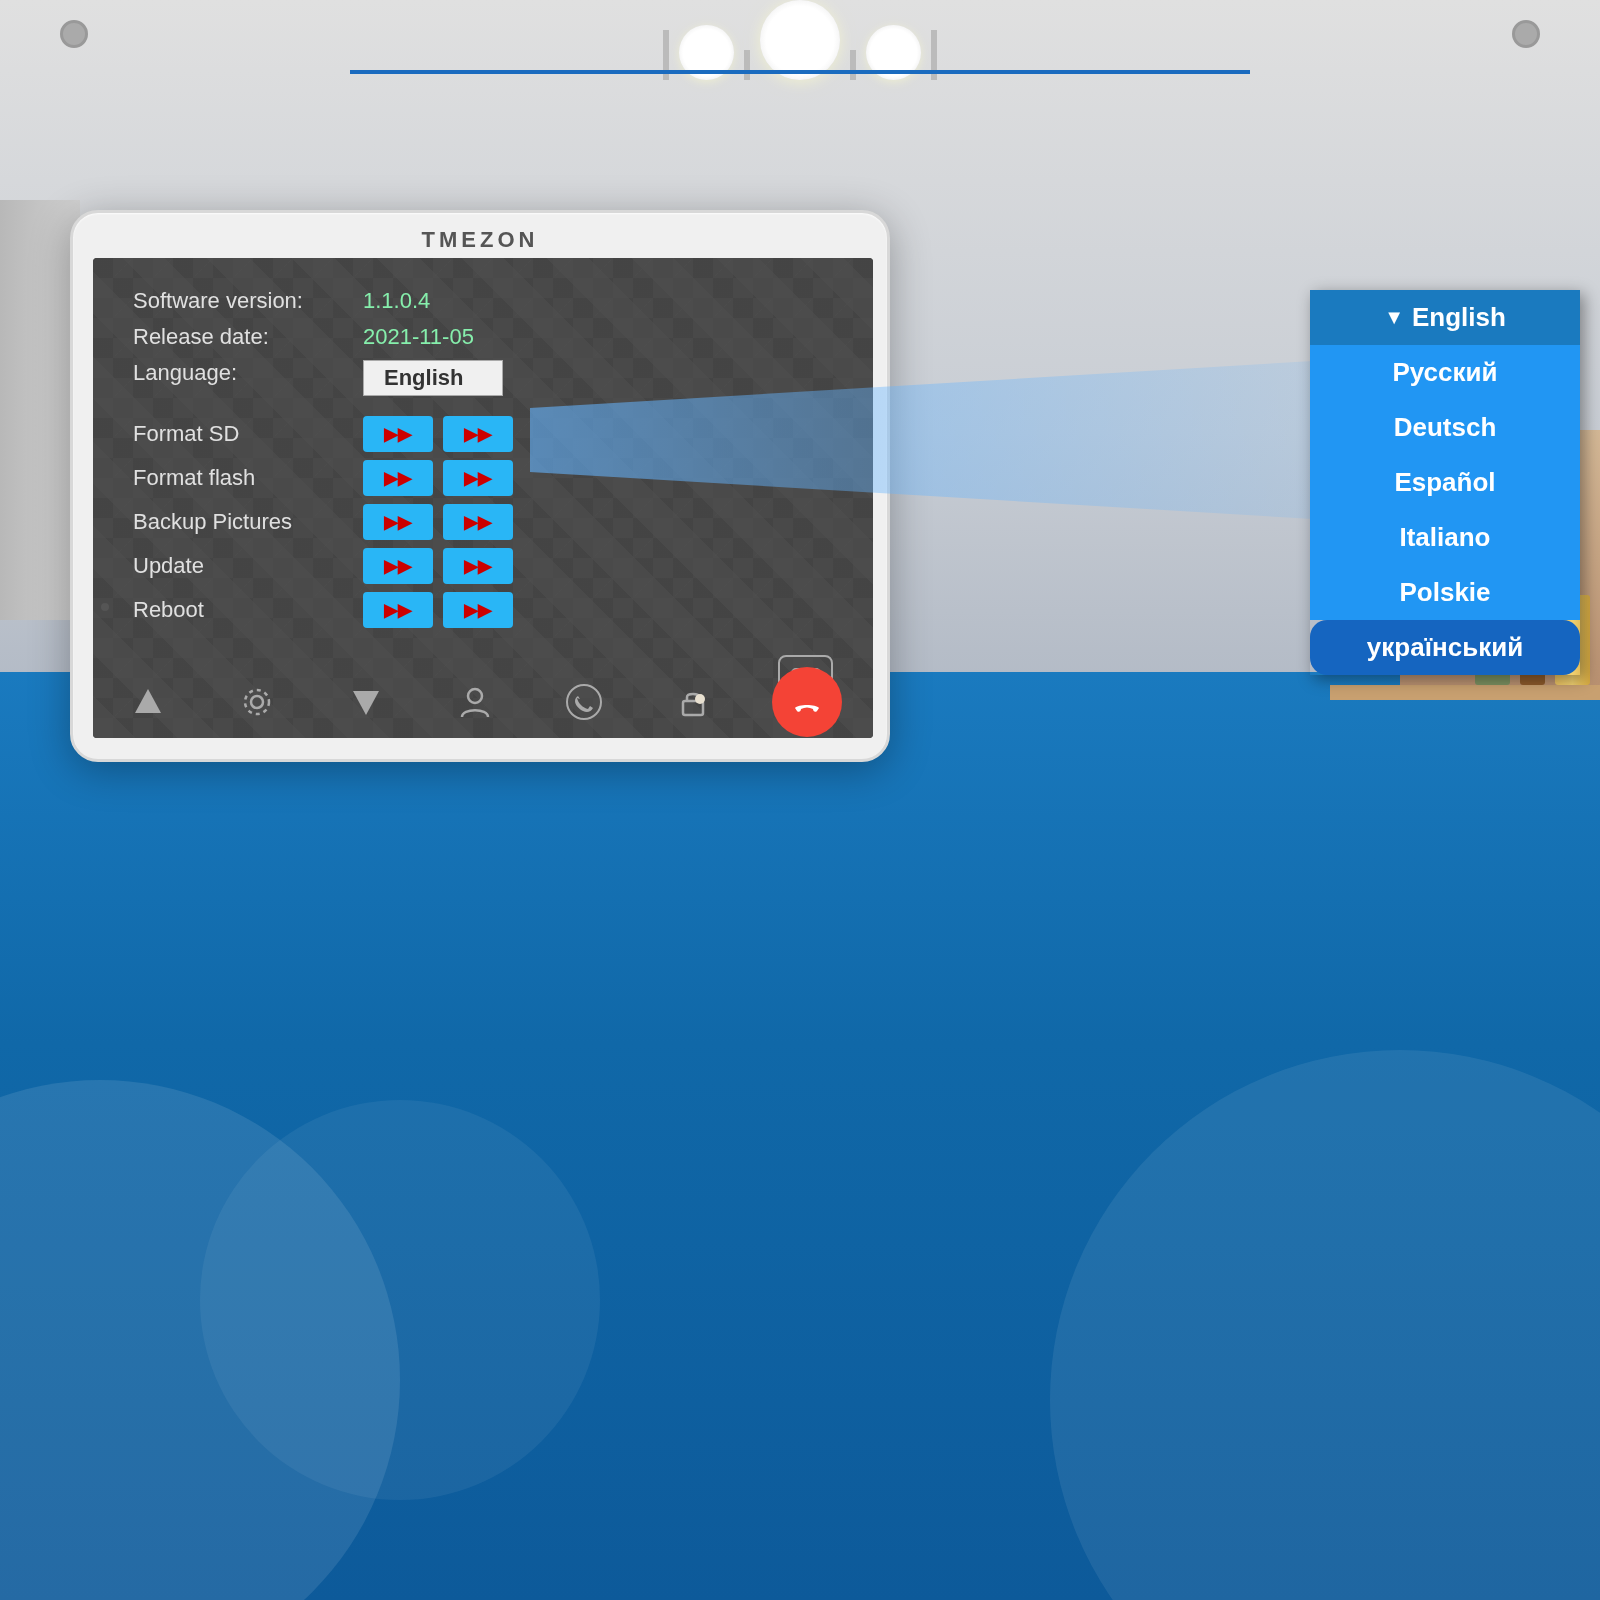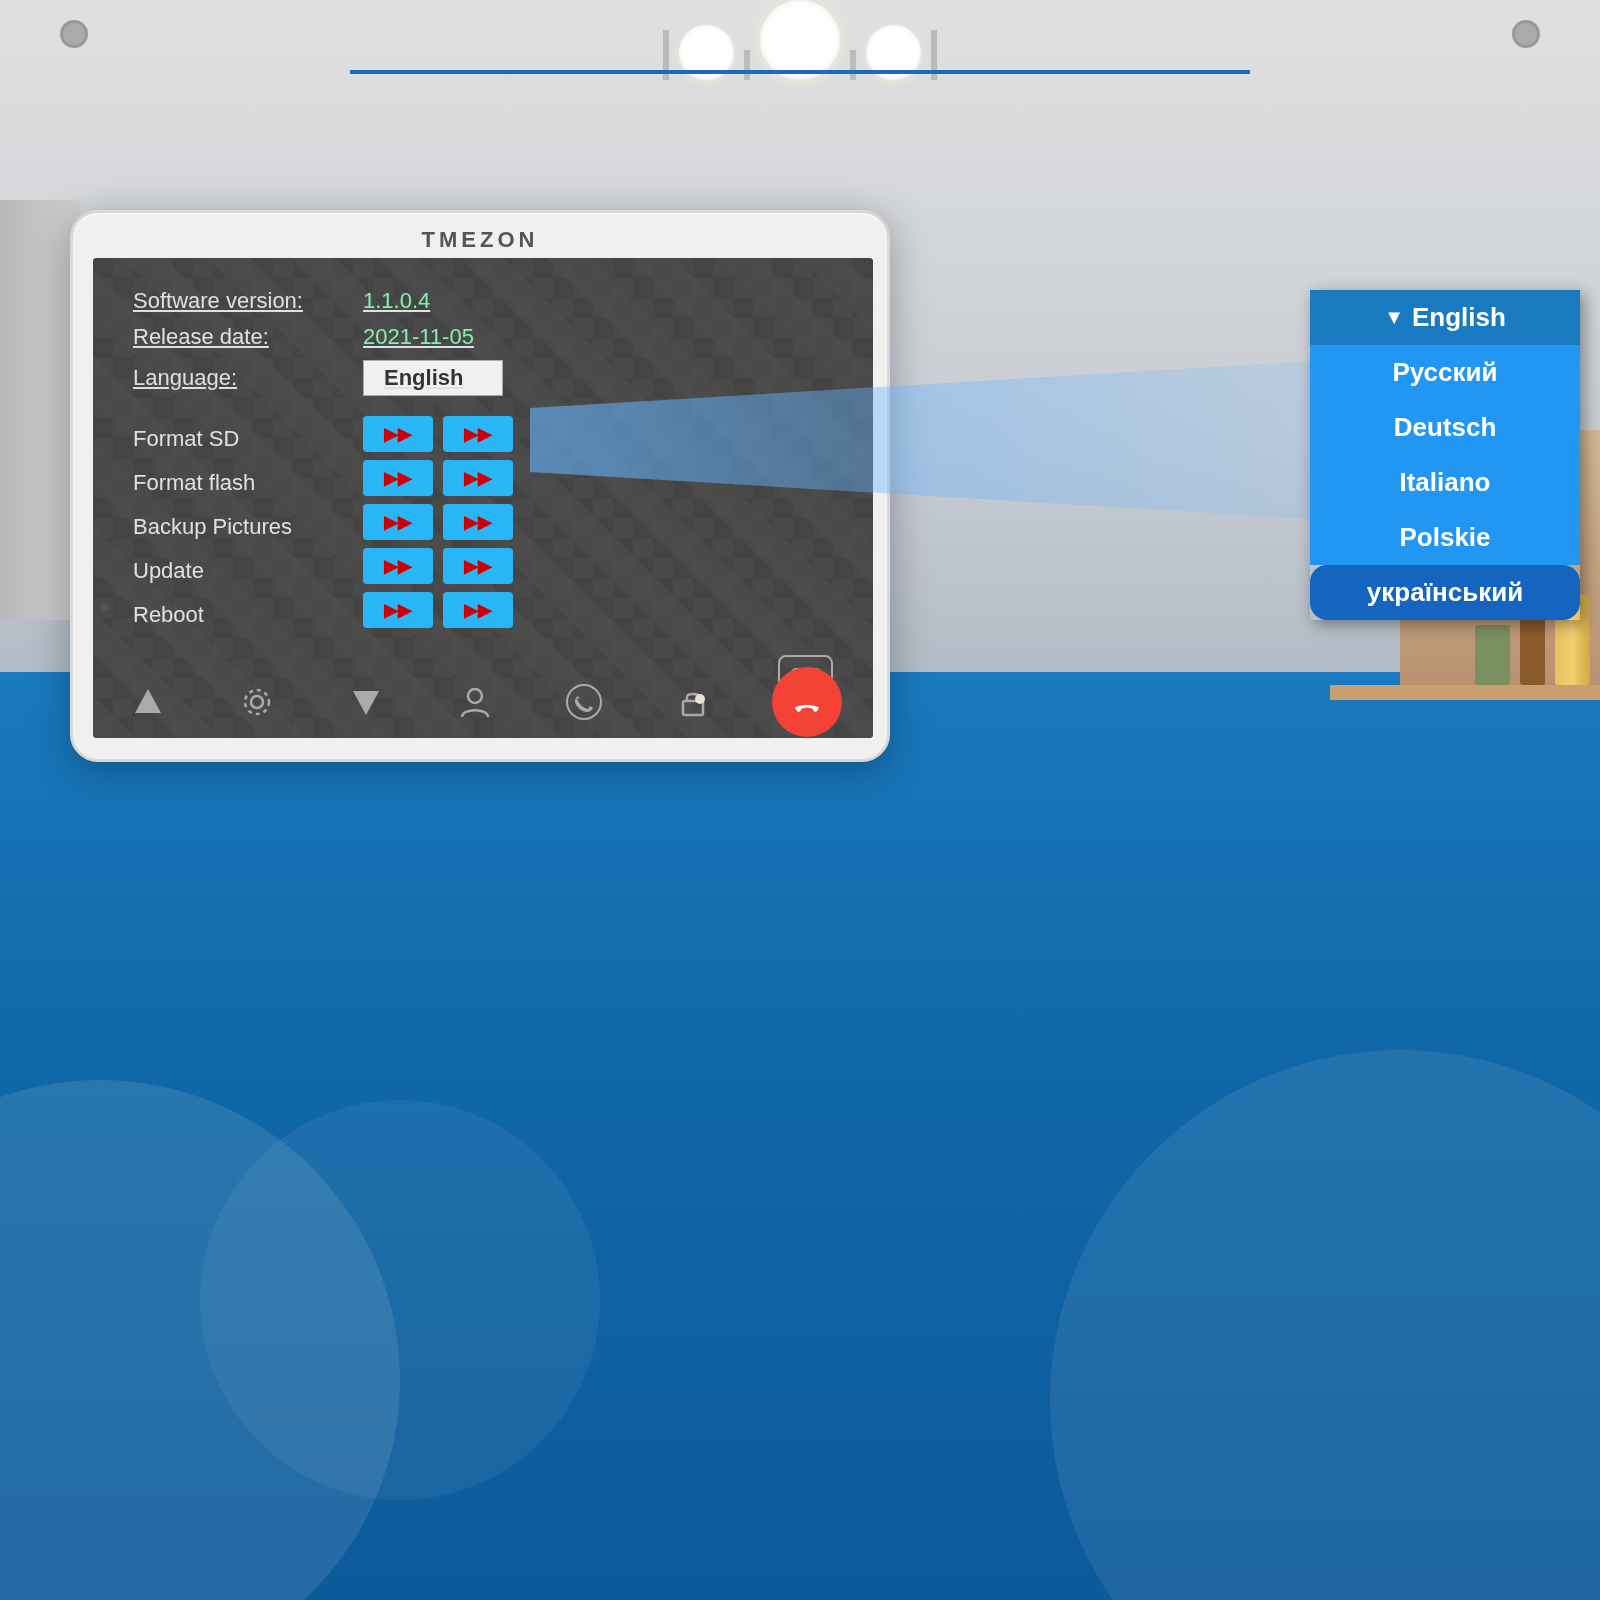--- a/index.html
+++ b/index.html
@@ -140,24 +140,22 @@
       position: absolute;
       top: 0; left: 0;
       width: 100%; height: 100%;
       padding: 30px 40px;
       color: #e0e0e0;
       z-index: 5;
     }
 
     .info-row {
       display: flex;
-      align-items: center;
       margin-bottom: 10px;
       font-size: 22px;
-      text-decoration: underline;
     }
 
     .info-label {
       width: 230px;
       color: #e0e0e0;
       font-weight: 400;
     }
 
     .info-value {
       color: #86efac;
@@ -175,21 +173,21 @@
       min-width: 140px;
     }
 
     
     .action-rows {
       margin-top: 20px;
     }
 
     .action-row {
       display: flex;
-      align-items: flex-end;
+      align-items: center;
       margin-bottom: 8px;
       font-size: 22px;
     }
 
     .action-label {
       width: 230px;
       color: #e0e0e0;
     }
 
     .action-btns {
@@ -553,20 +551,23 @@
 
 
   <div class="lang-item unselected">
     <span>Русский</span>
   </div>
 
   <div class="lang-item unselected">
     <span>Deutsch</span>
   </div>
 
+  <div class="lang-item unselected">
+    <span>Español</span>
+  </div>
 
   <div class="lang-item unselected">
     <span>Italiano</span>
   </div>
 
   <div class="lang-item unselected">
     <span>Polskie</span>
   </div>
 
   <div class="lang-item unselected" style="background:#1565c0;border-radius:17px;">

